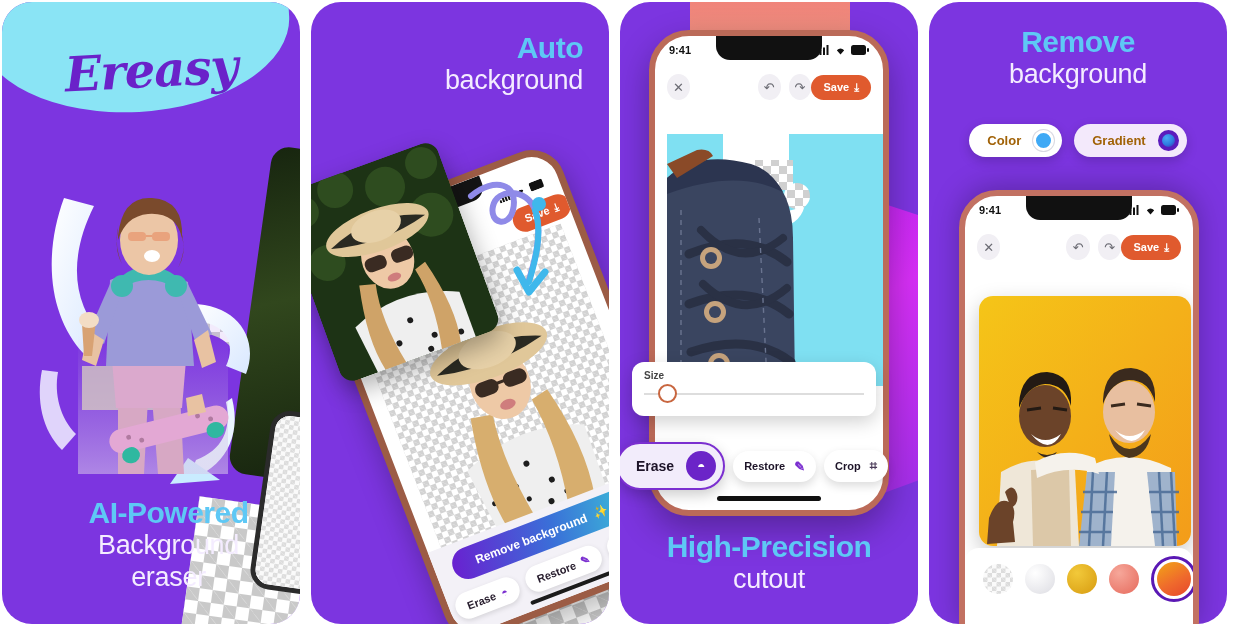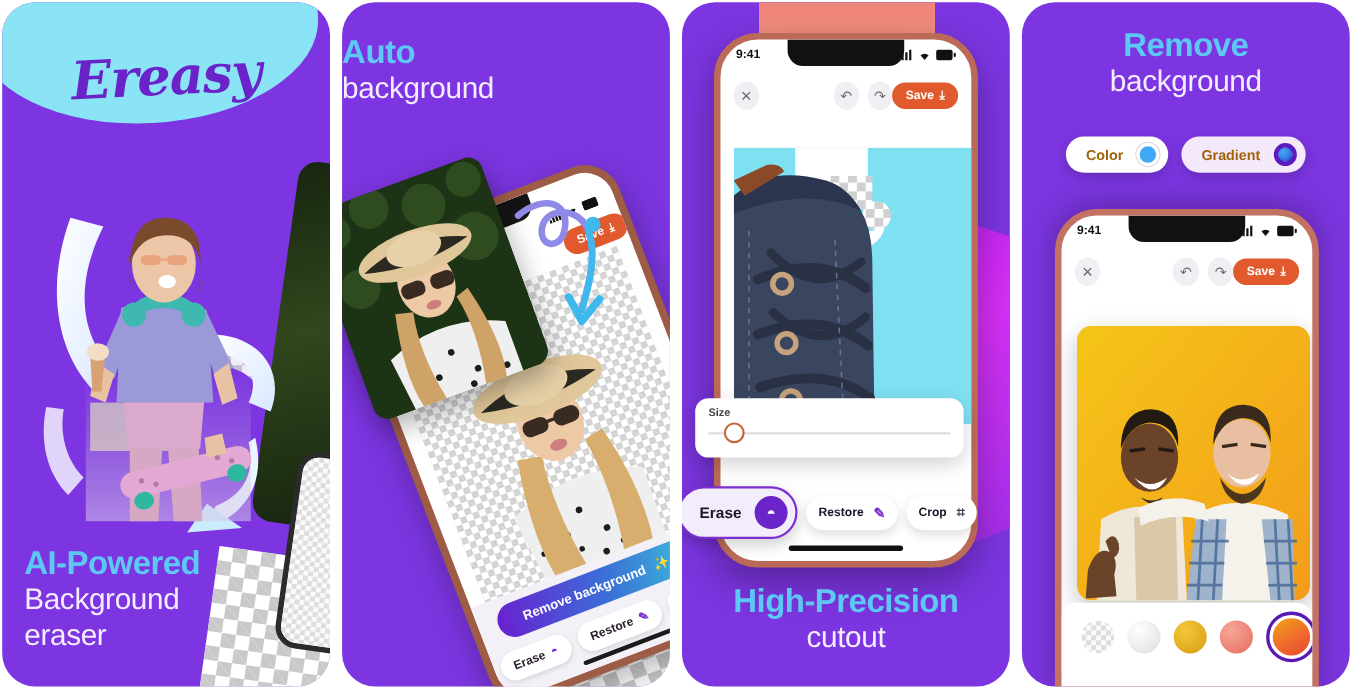--- a/index.html
+++ b/index.html
@@ -41,24 +41,24 @@
   .p1-photo { position:absolute; left:46px; top:182px; width:200px; height:290px; z-index:15; }
   .p1-swoosh { position:absolute; left:18px; top:160px; width:264px; height:330px; z-index:14; }
   .p1-sidephone { position:absolute; right:-46px; top:148px; width:96px; height:330px;
     background:linear-gradient(160deg,#17250f,#31471d 45%,#16230e); border-radius:18px;
     transform:rotate(8deg); z-index:5; }
   .p1-sidephone2 { position:absolute; right:-52px; bottom:30px; width:92px; height:180px;
     background:#f3f1f7; border-radius:20px; transform:rotate(8deg); z-index:6;
     border:5px solid #2b2b2b; overflow:hidden; }
   .p1-corner-checker { position:absolute; right:-10px; bottom:-10px; width:120px; height:130px;
     z-index:4; transform:rotate(8deg); }
-  .p1-text { bottom:30px; left:0; text-align:left; padding-left:20px; }
+  .p1-text { bottom:30px; left:0; text-align:center; padding-left:35px; }
 
   
-  .p2-text { top:28px; left:0; text-align:left; padding-right:26px; }
+  .p2-text { top:28px; left:0; text-align:right; padding-right:26px; }
   .p2-phone { position:absolute; left:58px; top:172px; width:270px; height:440px;
     background:#ffffff; border:7px solid #9c5c45; border-radius:34px; transform:rotate(-21deg);
     z-index:10; overflow:hidden; box-shadow:0 12px 30px rgba(0,0,0,.28); }
   .p2-notch { position:absolute; left:50%; top:0; transform:translateX(-50%); width:110px;
     height:22px; background:#141414; border-radius:0 0 14px 14px; }
   .p2-canvas { position:absolute; left:14px; top:74px; width:228px; height:268px; }
   .p2-toolbar { position:absolute; left:0; bottom:0; width:100%; height:92px; background:#f3f1f7; }
   .btn-pill { display:inline-flex; align-items:center; gap:6px; background:#ffffff;
     border-radius:20px; padding:7px 12px; font-size:11px; color:#2a2030; font-weight:600;
     box-shadow:0 2px 5px rgba(0,0,0,.12); }

